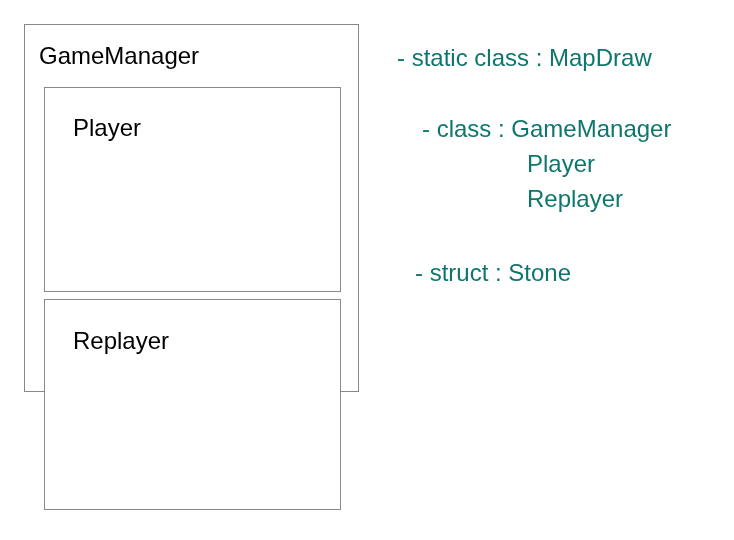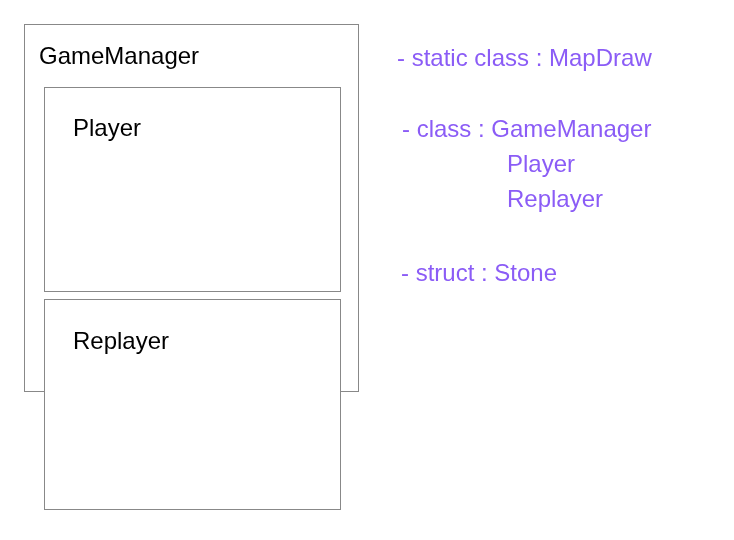--- a/index.html
+++ b/index.html
@@ -83,33 +83,33 @@
     top: 40px;
     width: 330px;
   }
   .legend-group {
     position: relative;
   }
   .legend-line {
     font-size: 24px;
     line-height: 35px;
     white-space: nowrap;
-    color: #8b5cf6;
+    color: #0f766e;
   }
   #legend-group-static {
     margin-top: 0px;
     margin-left: 2px;
   }
   #legend-group-class {
     margin-top: 36px;
-    margin-left: 7px;
+    margin-left: 27px;
   }
   #legend-group-struct {
     margin-top: 39px;
-    margin-left: 6px;
+    margin-left: 20px;
   }
   .legend-cont {
     padding-left: 105px;
   }
 </style>
 </head>
 <body>
 
 <div id="canvas">
 

